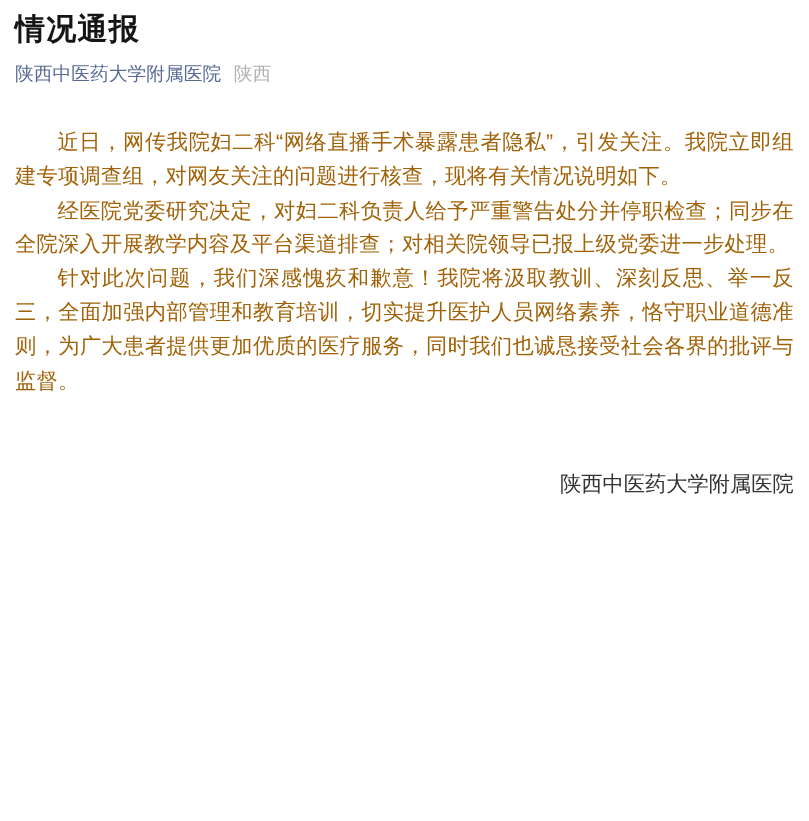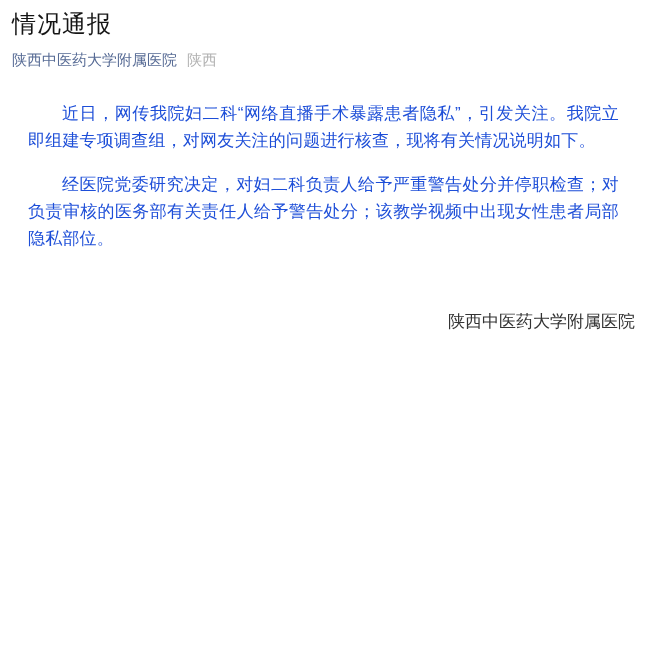--- a/index.html
+++ b/index.html
@@ -14,42 +14,42 @@
     font-family: "Liberation Sans", "DejaVu Sans", sans-serif;
   }
   .doc {
     padding: 8px 12px 0 12px;
     box-sizing: border-box;
   }
   .title {
     margin: 0 0 10px 0;
     font-size: 24px;
     line-height: 1.3;
-    font-weight: 400;
+    font-weight: 700;
     color: #151515;
     letter-spacing: 1px;
   }
   .meta {
     display: flex;
     align-items: baseline;
     gap: 10px;
     font-size: 15px;
     line-height: 1.4;
     color: #b2b2b2;
     margin: 0 0 30px 0;
   }
   .meta .source {
     color: #576b95;
     cursor: pointer;
   }
   .article p {
-    margin: 16px;
+    margin: 0;
     font-size: 17px;
     line-height: 1.6;
-    color: #1d4ed8;
+    color: #a16207;
     text-indent: 2em;
     text-align: justify;
     letter-spacing: 0.2px;
   }
   .signature {
     margin-top: 56px;
     text-align: right;
     font-size: 17px;
     line-height: 1.6;
     color: #333333;
@@ -65,21 +65,22 @@
 
   <h1 class="title">情况通报</h1>
 
   <div class="meta">
     <span class="source">陕西中医药大学附属医院</span>
     <span class="location">陕西</span>
   </div>
 
   <div class="article">
     <p>近日，网传我院妇二科“网络直播手术暴露患者隐私”，引发关注。我院立即组建专项调查组，对网友关注的问题进行核查，现将有关情况说明如下。</p>
-    <p>经医院党委研究决定，对妇二科负责人给予严重警告处分并停职检查；对负责审核的医务部有关责任人给予警告处分；该教学视频中出现女性患者局部隐私部位。</p>
+    <p>经医院党委研究决定，对妇二科负责人给予严重警告处分并停职检查；同步在全院深入开展教学内容及平台渠道排查；对相关院领导已报上级党委进一步处理。</p>
+    <p>针对此次问题，我们深感愧疚和歉意！我院将汲取教训、深刻反思、举一反三，全面加强内部管理和教育培训，切实提升医护人员网络素养，恪守职业道德准则，为广大患者提供更加优质的医疗服务，同时我们也诚恳接受社会各界的批评与监督。</p>
   </div>
 
   <div class="signature">
     <p>陕西中医药大学附属医院</p>
 
   </div>
 
 </div>
 
 </body></html>

